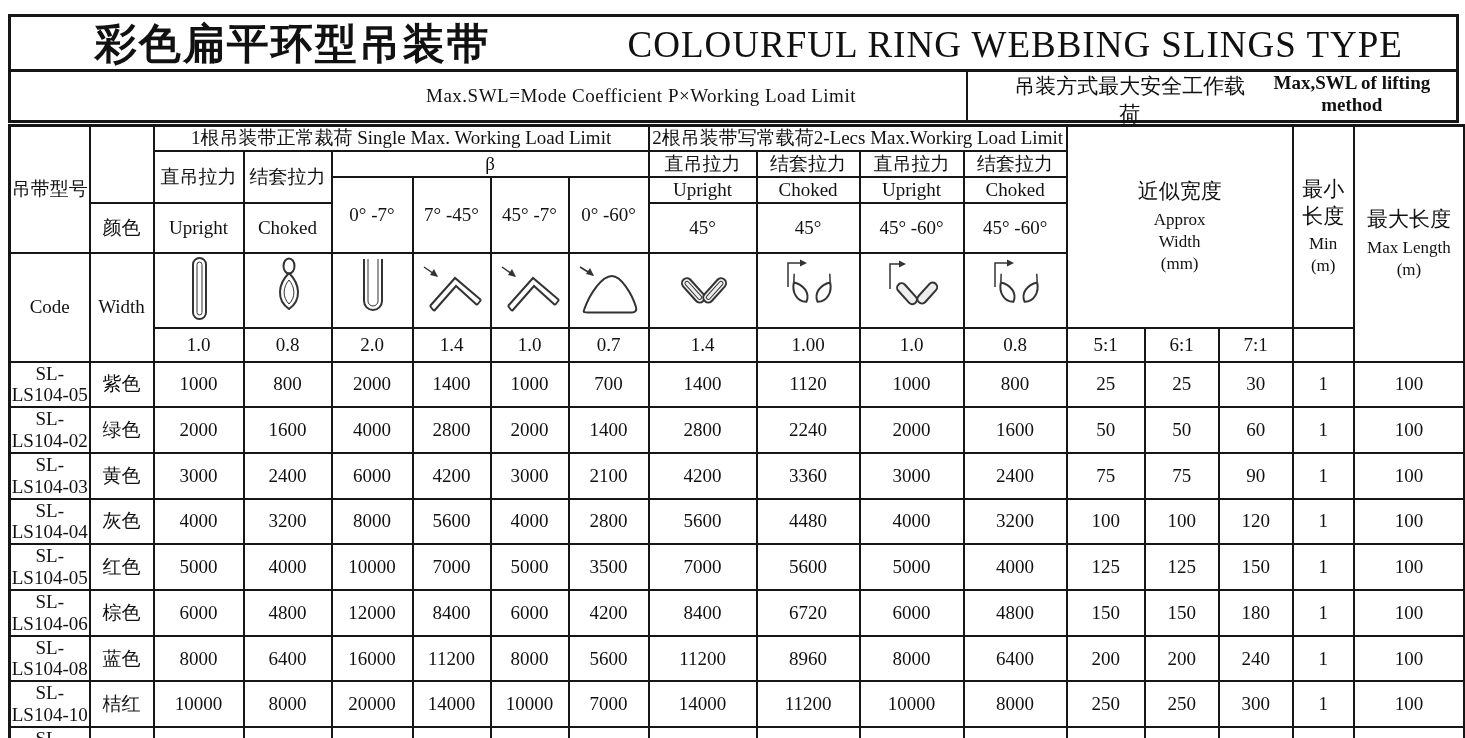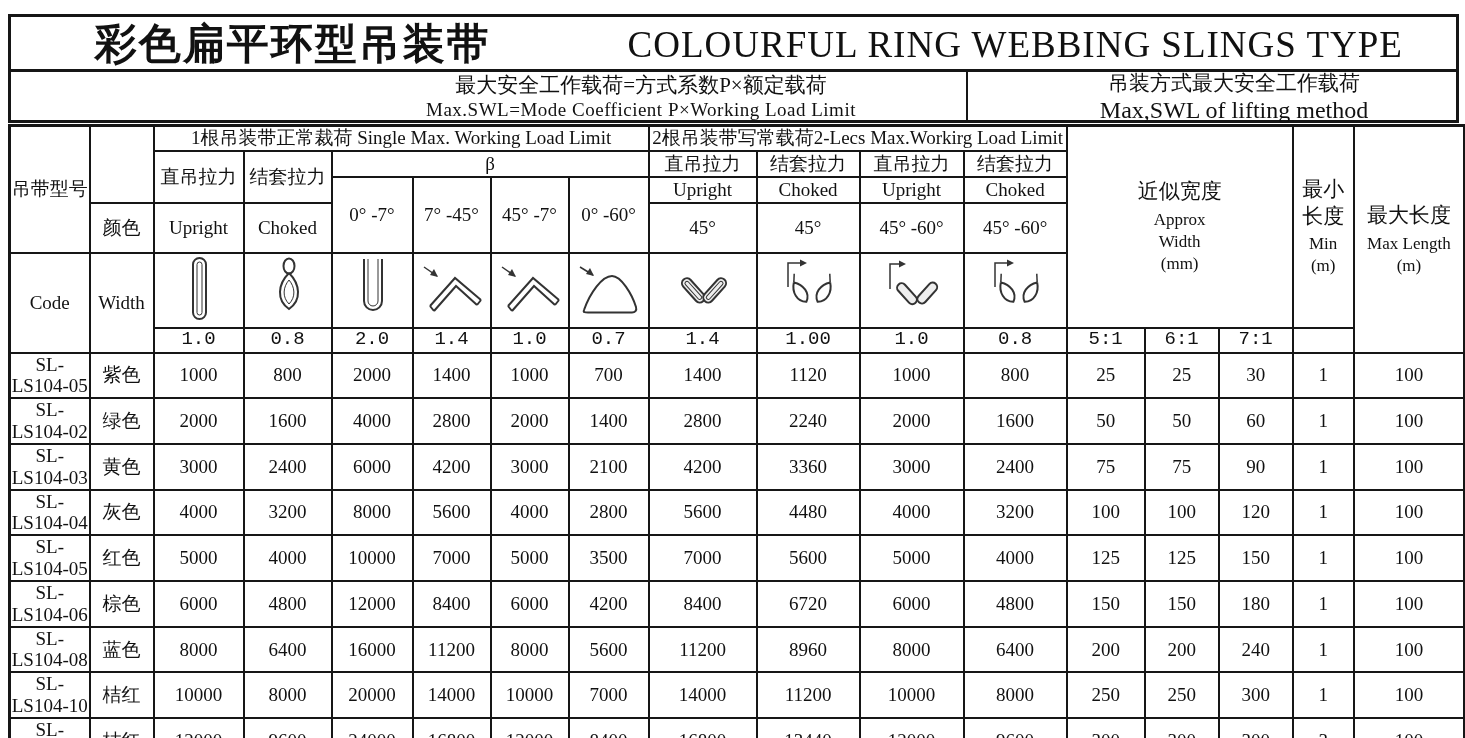--- a/index.html
+++ b/index.html
@@ -10,30 +10,30 @@
   .title-bar{left:8px;top:6px;width:1451px;height:60px;display:flex;align-items:center;margin-top:8px;}
   .t-zh{width:39%;text-align:center;font-size:42px;font-weight:bold;letter-spacing:2px;white-space:nowrap;}
   .t-en{width:61%;text-align:center;font-size:37px;letter-spacing:1px;white-space:nowrap;}
   
   .formula-bar{left:8px;top:69px;width:1451px;height:54px;display:flex;}
   .f-left{width:957px;border-right:2px solid #161616;box-sizing:border-box;
           display:flex;flex-direction:column;justify-content:center;
           padding-left:305px;text-align:center;}
   .f-left .zh{font-size:21px;}
   .f-left .en{font-size:19px;letter-spacing:.5px;}
-  .f-right{flex:1;display:flex;flex-direction:column;justify-content:center;text-align:center;padding-left:44px;}
+  .f-right{flex:1;display:flex;flex-direction:row;justify-content:center;text-align:center;padding-left:44px;}
   .f-right .zh{font-size:21px;}
-  .f-right .en{font-size:24px;}
+  .f-right .en{font-size:19px;font-weight:bold;}
   
   table.spec{position:absolute;left:8px;top:124px;width:1455px;
              border-collapse:collapse;table-layout:fixed;border:3px solid #161616;background:#fff;}
   .spec td{border:2px solid #161616;text-align:center;vertical-align:middle;
            padding:0;overflow:hidden;font-size:19px;line-height:1.15;}
   .hr1{height:25px;} .hr2{height:26px;} .hr3{height:26px;} .hr4{height:50px;}
-  .hr5{height:75px;} .hr6{height:25px;font-family:Liberation Mono, monospace;}
+  .hr5{height:75px;} .hr6{height:34px;}
   .spec tbody tr{height:25.7px;}
   .g-title{font-size:19px;white-space:nowrap;}
   .zh-head{font-size:21px;white-space:nowrap;}
   .en-head{font-size:19px;}
   .beta{font-size:20px;}
   .angle{font-size:19px;white-space:nowrap;}
   .en-top{vertical-align:top;padding-top:2px;}
   .c-code-zh{vertical-align:bottom;font-size:21px;padding-bottom:4px;}
   .c-color-zh{vertical-align:bottom;font-size:21px;padding-bottom:6px;}
   .c-code-en,.c-color-en{vertical-align:top;font-size:19px;padding-top:4px;}
@@ -50,21 +50,20 @@
 
 <div class="page">
 
   <div class="box title-bar">
     <div class="t-zh">彩色扁平环型吊装带</div>
     <div class="t-en">COLOURFUL RING WEBBING SLINGS TYPE</div>
   </div>
 
   <div class="box formula-bar">
     <div class="f-left">
-      <div class="zh">最大安全工作载荷=方式系数P×额定载荷</div>
       <div class="en">Max.SWL=Mode Coefficient P×Working Load Limit</div>
     </div>
     <div class="f-right">
       <div class="zh">吊装方式最大安全工作载荷</div>
       <div class="en">Max,SWL of lifting method</div>
     </div>
   </div>
 
   <table class="spec">
     <colgroup>

